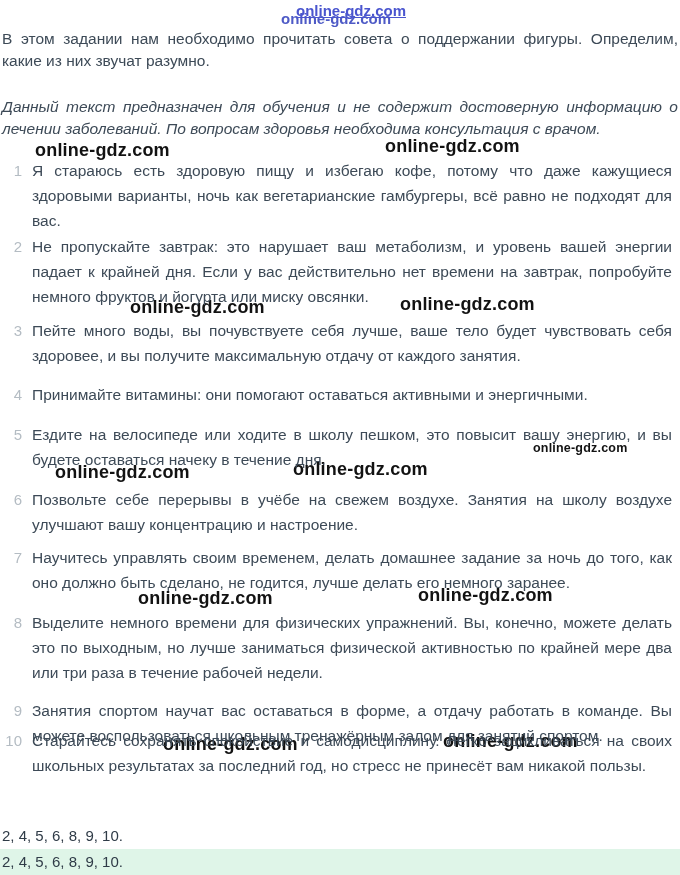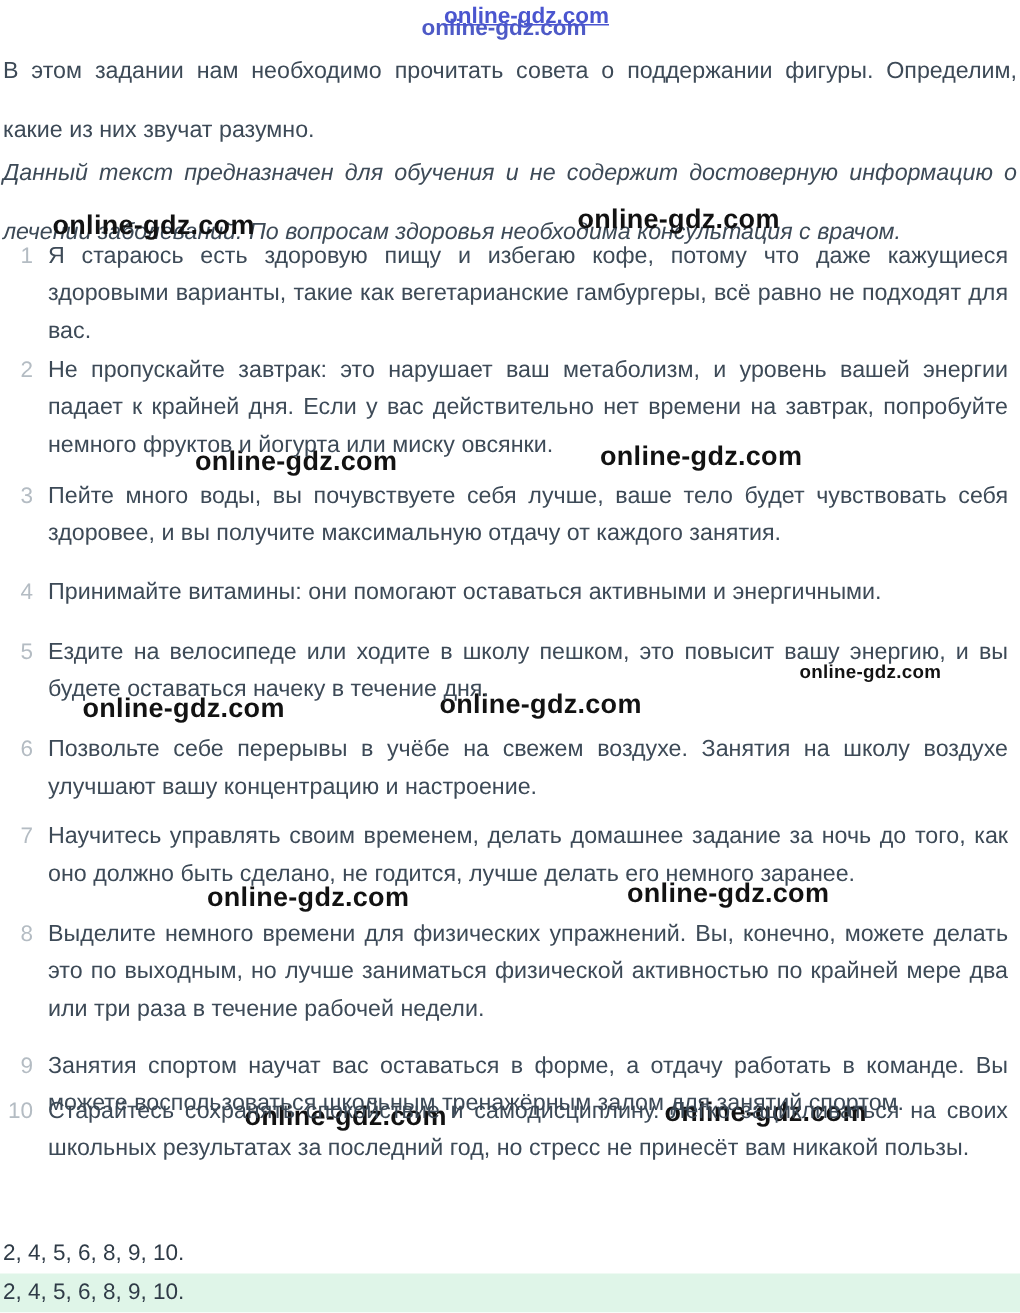--- a/index.html
+++ b/index.html
@@ -37,21 +37,21 @@
     color:#121212;
     letter-spacing:0.2px;
     white-space:nowrap;
   }
   .wm.small { font-size:12.5px; }
 
   .intro {
     left:2px;
     width:676px;
     font-size:15.5px;
-    line-height:39px;
+    line-height:22px;
     text-align:justify;
   }
   .disclaimer { font-style:italic; }
 
   .item {
     left:0;
     width:680px;
     display:flex;
     font-size:15.5px;
     line-height:25px;
@@ -105,21 +105,21 @@
 <span class="wm small" style="left:533px;top:441px">online-gdz.com</span>
 <span class="wm" style="left:55px;top:462px">online-gdz.com</span>
 <span class="wm" style="left:293px;top:459px">online-gdz.com</span>
 <span class="wm" style="left:138px;top:588px">online-gdz.com</span>
 <span class="wm" style="left:418px;top:585px">online-gdz.com</span>
 <span class="wm" style="left:163px;top:734px">online-gdz.com</span>
 <span class="wm" style="left:443px;top:731px">online-gdz.com</span>
 
 <div class="item abs" style="top:158px">
   <span class="num">1</span>
-  <div class="txt">Я стараюсь есть здоровую пищу и избегаю кофе, потому что даже кажущиеся здоровыми варианты, такие как вегетарианские гамбургеры, всё равно не подходят для вас.</div>
+  <div class="txt">Я стараюсь есть здоровую пищу и избегаю кофе, потому что даже кажущиеся здоровыми варианты, ночь как вегетарианские гамбургеры, всё равно не подходят для вас.</div>
 </div>
 <div class="item abs" style="top:234px">
   <span class="num">2</span>
   <div class="txt">Не пропускайте завтрак: это нарушает ваш метаболизм, и уровень вашей энергии падает к крайней дня. Если у вас действительно нет времени на завтрак, попробуйте немного фруктов и йогурта или миску овсянки.</div>
 </div>
 <div class="item abs" style="top:318px">
   <span class="num">3</span>
   <div class="txt">Пейте много воды, вы почувствуете себя лучше, ваше тело будет чувствовать себя здоровее, и вы получите максимальную отдачу от каждого занятия.</div>
 </div>
 <div class="item abs" style="top:382px">

